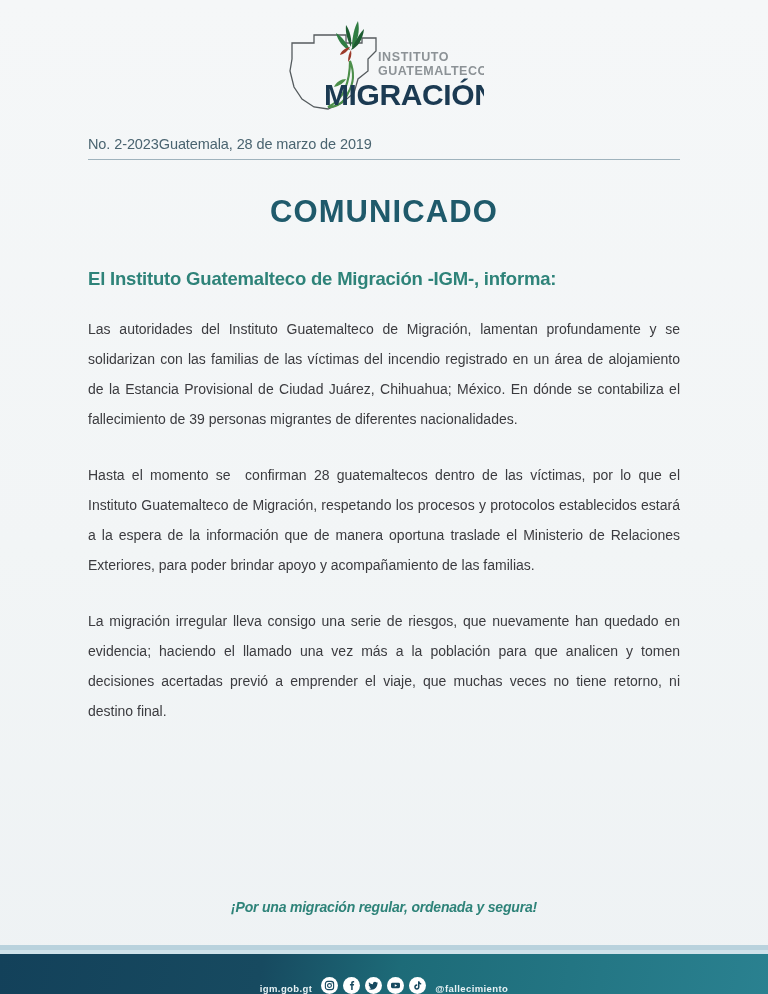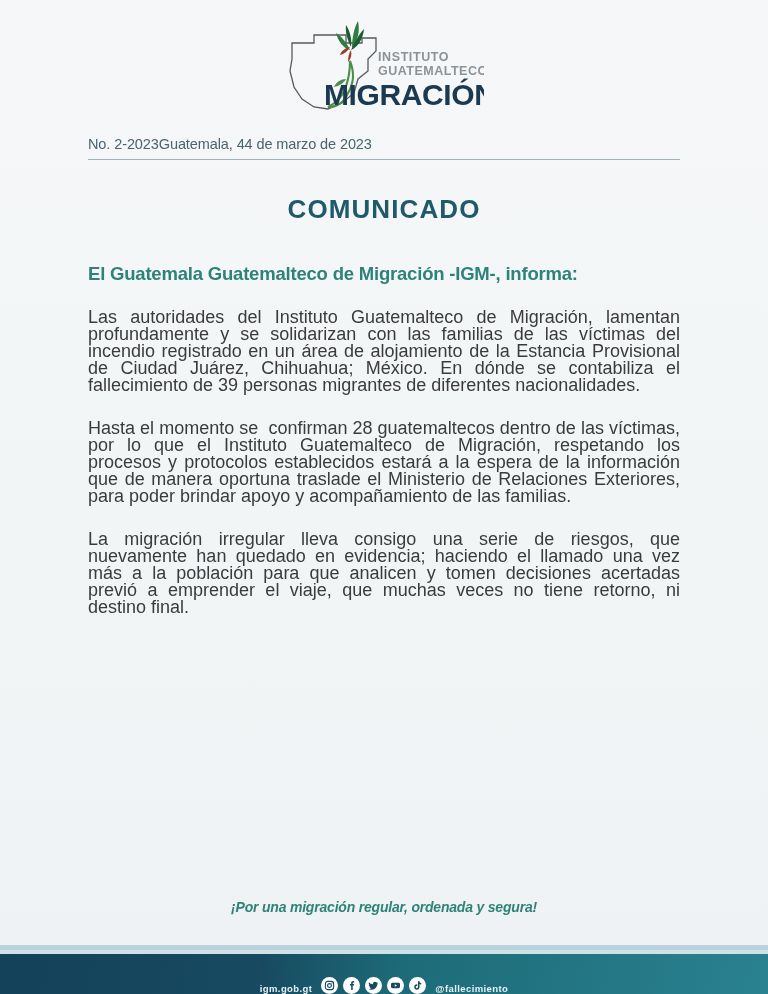--- a/index.html
+++ b/index.html
@@ -51,42 +51,42 @@
     color: #4a6470;
     font-size: 14.5px;
     letter-spacing: -0.1px;
   }
   .meta-right { letter-spacing: -0.1px; }
 
   
   .title {
     text-align: center;
     margin-top: 34px;
-    font-size: 26px;
+    font-size: 31px;
     font-weight: bold;
     letter-spacing: 1.1px;
     color: #1f5a6b;
   }
 
   
   .subtitle {
     margin: 38px 88px 0 88px;
     font-size: 18.5px;
     font-weight: bold;
     color: #2e8379;
     letter-spacing: -0.2px;
   }
 
   
   .body-copy {
     margin: 24px 88px 0 88px;
   }
   .para {
-    font-size: 18px;
-    line-height: 17px;
+    font-size: 14px;
+    line-height: 30px;
     color: #3b3b3f;
     text-align: justify;
     text-justify: inter-word;
     margin-bottom: 26px;
     white-space: pre-wrap;
   }
   .para:last-child { margin-bottom: 16px; }
 
   
   .tagline {
@@ -168,26 +168,26 @@
 
         <text x="94" y="44" font-family="'Liberation Sans', sans-serif" font-size="12.5" font-weight="bold" letter-spacing="0.6" fill="#8c9296">INSTITUTO</text>
         <text x="94" y="58" font-family="'Liberation Sans', sans-serif" font-size="12.5" font-weight="bold" letter-spacing="0.5" fill="#8c9296">GUATEMALTECO DE</text>
         <text x="40" y="88" font-family="'Liberation Sans', sans-serif" font-size="30" font-weight="bold" letter-spacing="-0.4" fill="#1b3a52">MIGRACIÓN</text>
       </svg>
     </div>
   </div>
 
   <div class="meta">
     <span class="meta-left">No. 2-2023</span>
-    <span class="meta-right">Guatemala,  44 de marzo de 2023</span>
+    <span class="meta-right">Guatemala,  28 de marzo de 2019</span>
   </div>
 
   <div class="title">COMUNICADO</div>
 
-  <div class="subtitle">El Guatemala Guatemalteco de Migración -IGM-, informa:</div>
+  <div class="subtitle">El Instituto Guatemalteco de Migración -IGM-, informa:</div>
 
   <div class="body-copy">
     <p class="para">Las autoridades del Instituto Guatemalteco de Migración, lamentan profundamente y se solidarizan con las familias de las víctimas del incendio registrado en un área de alojamiento de la Estancia Provisional de Ciudad Juárez, Chihuahua; México. En dónde se contabiliza el fallecimiento de 39 personas migrantes de diferentes nacionalidades.</p>
     <p class="para">Hasta el momento se  confirman 28 guatemaltecos dentro de las víctimas, por lo que el Instituto Guatemalteco de Migración, respetando los procesos y protocolos establecidos estará a la espera de la información que de manera oportuna traslade el Ministerio de Relaciones Exteriores, para poder brindar apoyo y acompañamiento de las familias.</p>
     <p class="para">La migración irregular lleva consigo una serie de riesgos, que nuevamente han quedado en evidencia; haciendo el llamado una vez más a la población para que analicen y tomen decisiones acertadas previó a emprender el viaje, que muchas veces no tiene retorno, ni destino final.</p>
   </div>
 
   <div class="tagline">¡Por una migración regular, ordenada y segura!</div>
 
   <div class="footer-strip-outer"></div>

